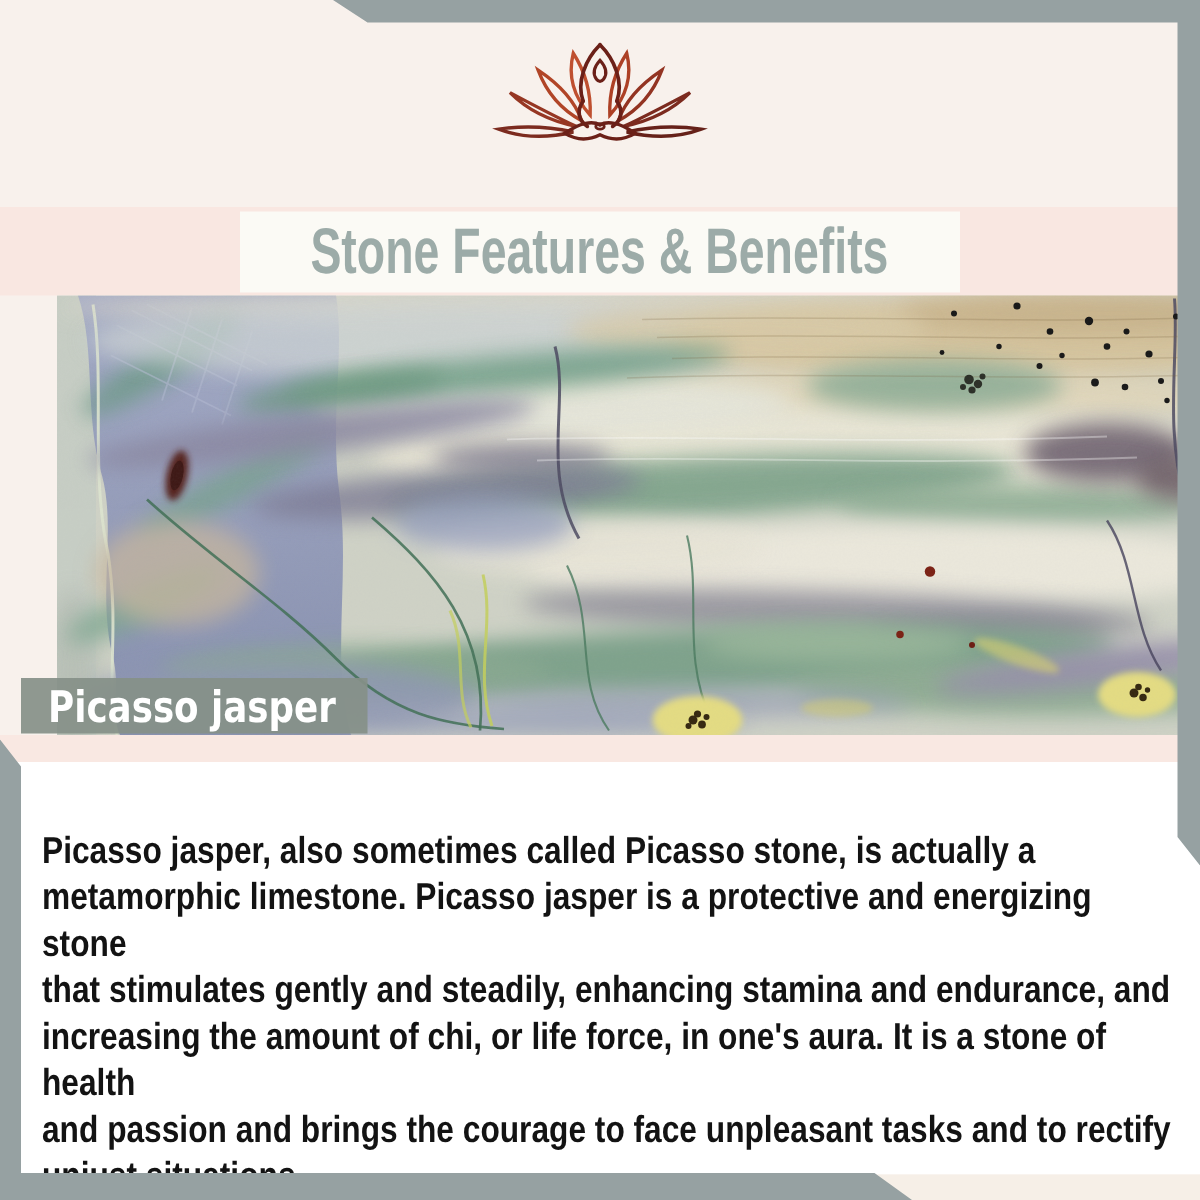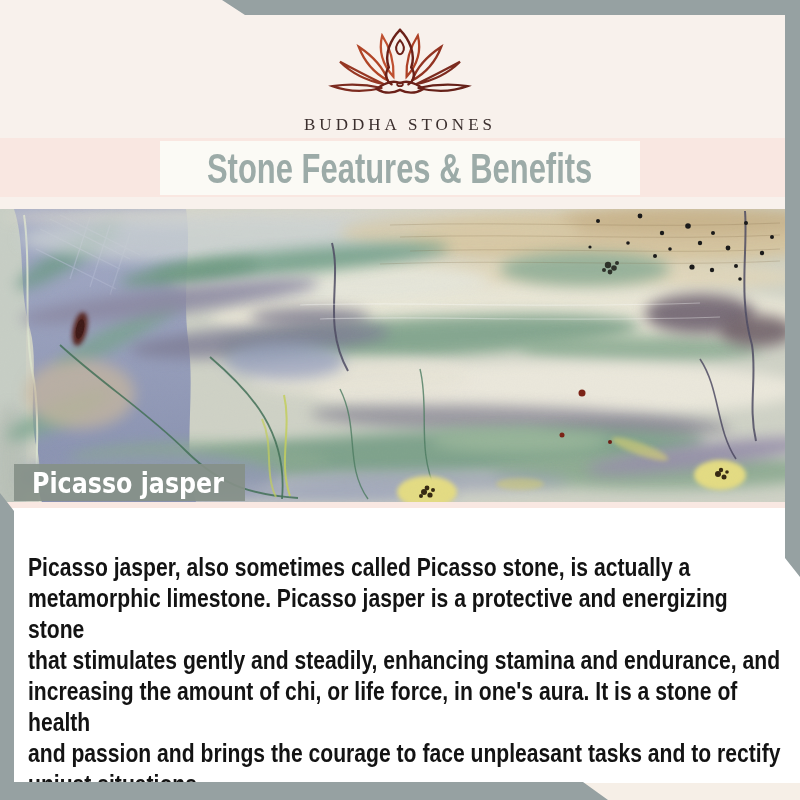--- a/index.html
+++ b/index.html
@@ -18,21 +18,21 @@
   .brand-name{position:absolute;left:0;top:115px;width:800px;text-align:center;
     font-family:"Liberation Serif",serif;font-size:17px;letter-spacing:4px;color:#3a2e2d;}
 
   
   .banner-box{position:absolute;left:160px;top:141px;width:480px;height:54px;background:#fbfaf5;
     display:flex;align-items:center;justify-content:center;}
   .banner-text{display:inline-block;font-size:43px;font-weight:bold;color:#9caba8;
     transform:scaleX(0.72);transform-origin:center center;white-space:nowrap;letter-spacing:0;}
 
   
-  .photo{position:absolute;left:0;top:209px;width:752px;height:293px;}
+  .photo{position:absolute;left:0;top:197px;width:752px;height:293px;padding-left:38px;}
   .photo-label{position:absolute;left:14px;top:255px;width:231px;height:37px;
     background:rgba(134,144,136,0.92);display:flex;align-items:center;}
   .photo-label span{display:inline-block;padding-left:22px;font-family:"DejaVu Sans",sans-serif;
     font-weight:bold;font-size:29px;color:#ffffff;transform:scaleX(0.82);transform-origin:left center;
     white-space:nowrap;}
 
   
   .keywords{position:absolute;left:0;top:517px;width:800px;height:40px;text-align:center;
     white-space:nowrap;line-height:40px;}
   .keywords-inner{display:inline-block;transform:scaleX(0.845);transform-origin:center center;}
@@ -76,21 +76,20 @@
       <g stroke="#6b2018" stroke-width="2.6" stroke-linecap="round">
         <path d="M80,4 C70,14 63,30 68,44"></path>
         <path d="M80,4 C90,14 97,30 92,44"></path>
         <path d="M68,44 C63,51 65,58 71,62"></path>
         <path d="M92,44 C97,51 95,58 89,62"></path>
         <path d="M55,67 C66,59 75,58 80,61 C85,58 94,59 105,67 C95,73 86,71 80,68 C74,71 65,73 55,67 Z" stroke-width="2.4"></path>
         <ellipse cx="80" cy="62" rx="3" ry="2" stroke-width="2"></ellipse>
       </g>
       <path d="M80,15 C76,19.5 74.5,24.5 77.5,28.5 C79,30.5 81,30.5 82.5,28.5 C85.5,24.5 84,19.5 80,15 Z" stroke="#6b2018" stroke-width="2.2"></path>
     </svg>
-    <div class="brand-name">BUDDHA STONES</div>
   </header>
 
   <div class="banner-box">
     <span class="banner-text">Stone Features &amp; Benefits</span>
   </div>
 
   <div class="photo">
     <svg width="800" height="293" viewBox="0 0 800 293" preserveAspectRatio="none">
       <defs>
         <filter id="b7" x="-60%" y="-60%" width="220%" height="220%">

